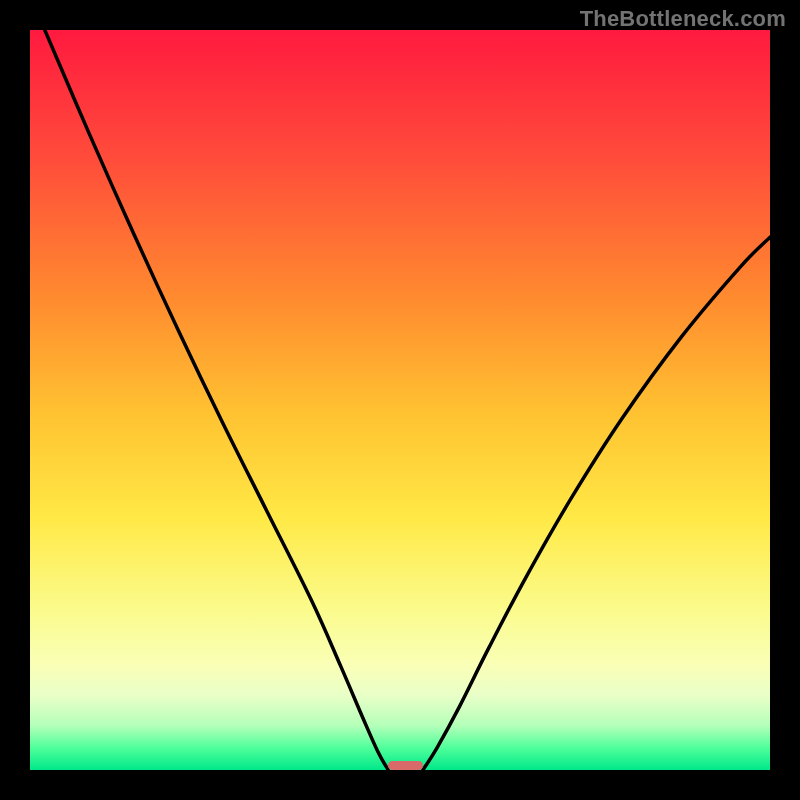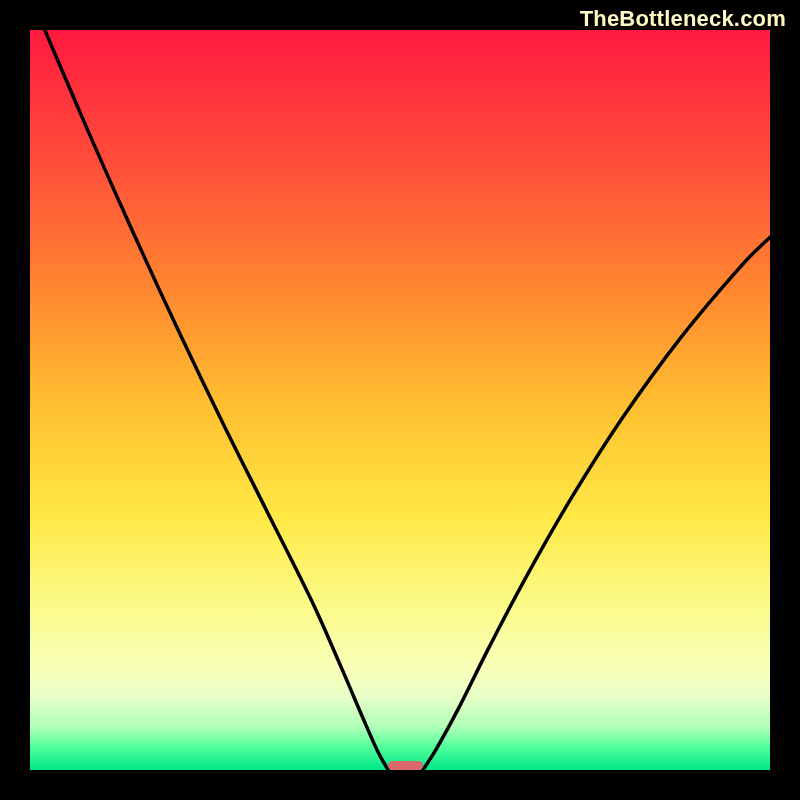--- a/index.html
+++ b/index.html
@@ -37,21 +37,21 @@
       #b4ffb9 94%,
       #4fff9a 97%,
       #00e88a 100%);
   }
   .watermark {
     position: absolute;
     top: 6px;
     right: 14px;
     font-size: 22px;
     font-weight: 600;
-    color: #fef9c3;
+    color: #737373;
     letter-spacing: 0.2px;
     user-select: none;
   }
   svg.curves {
     position: absolute;
     left: 0;
     top: 0;
     width: 740px;
     height: 740px;
   }

